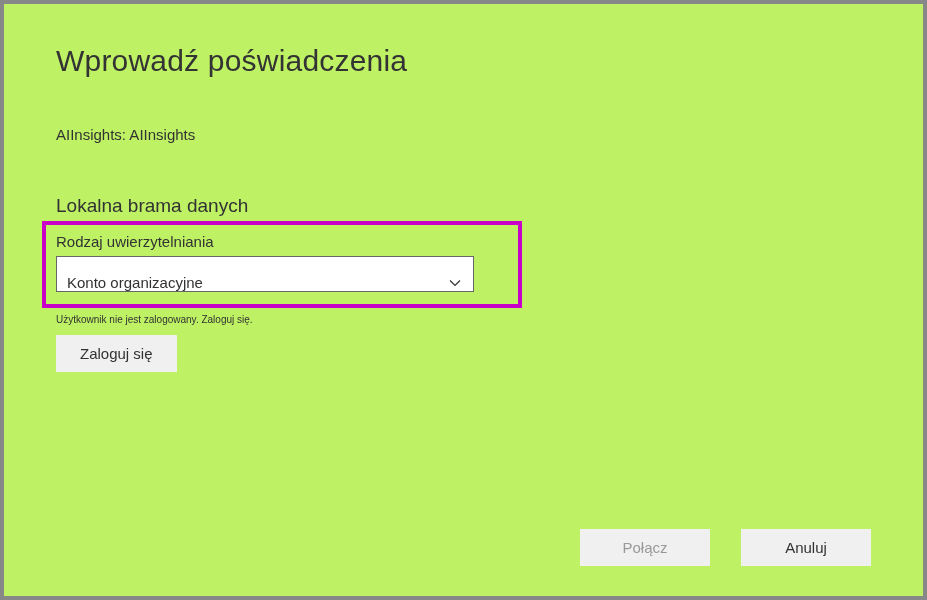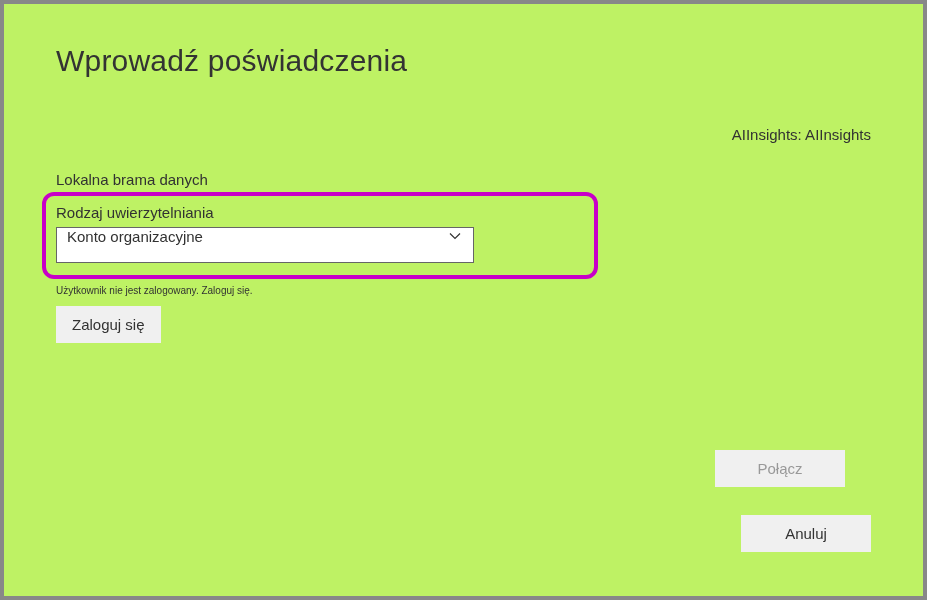--- a/index.html
+++ b/index.html
@@ -28,53 +28,53 @@
       font-size: 30px;
       font-weight: 300;
       color: #333;
       margin-bottom: 48px;
       letter-spacing: 0.2px;
     }
     .source-label {
       font-size: 15px;
       color: #323232;
       margin-bottom: 28px;
-      text-align: right;
     }
     .gateway-label {
-      font-size: 15px;
+      font-size: 19px;
       color: #323232;
       margin-bottom: 4px;
+      margin-top: 24px;
     }
     .gateway-value {
       font-size: 15px;
       color: #323232;
       margin-bottom: 28px;
     }
     .highlight-box {
       border: 4px solid #c800c8;
-      border-radius: 12px;
+      border-radius: 0;
       padding: 8px 10px 12px 10px;
       margin-left: -14px;
       margin-right: 0;
-      width: 556px;
+      width: 480px;
       margin-bottom: 6px;
     }
     .auth-label {
       font-size: 15px;
       color: #323232;
       margin-bottom: 6px;
     }
     .dropdown {
       width: 418px;
       height: 36px;
       border: 1px solid #666;
       background: #fff;
       display: flex;
-      align-items: flex-start;
+      align-items: flex-end;
       justify-content: space-between;
       padding: 0 10px 0 10px;
       cursor: pointer;
     }
     .dropdown-value {
       font-size: 15px;
       color: #323232;
     }
     .chevron {
       width: 16px;
@@ -85,34 +85,33 @@
     }
     .login-status {
       font-size: 10px;
       color: #323232;
       margin-bottom: 10px;
     }
     .signin-button {
       display: inline-block;
       background: #f0f0f0;
       border: none;
-      padding: 10px 16px;
+      padding: 10px 24px;
       font-size: 15px;
       color: #323232;
       cursor: pointer;
       font-family: inherit;
       width: fit-content;
     }
     .button-row {
       position: absolute;
-      bottom: 44px;
+      bottom: 30px;
       right: 52px;
       display: flex;
-      gap: 28px;
-      flex-direction: column;
+      gap: 5px;
     }
     .footer-button {
       background: #f0f0f0;
       border: none;
       padding: 10px 0;
       width: 130px;
       font-size: 15px;
       cursor: pointer;
       font-family: inherit;
       text-align: center;

